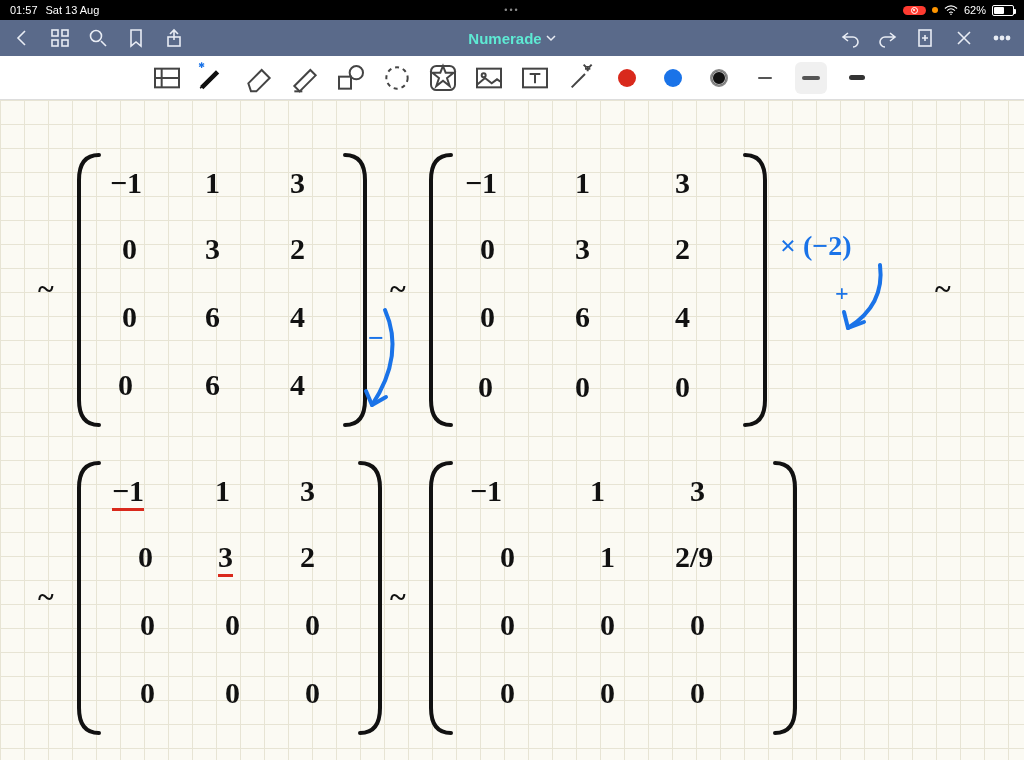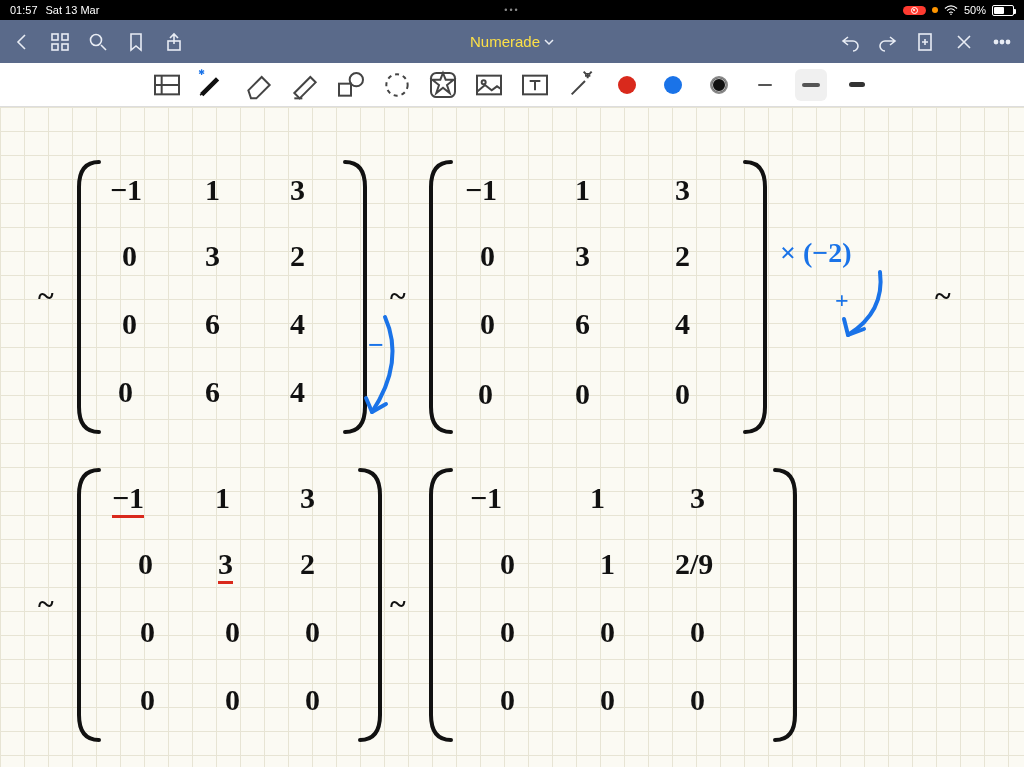--- a/index.html
+++ b/index.html
@@ -15,22 +15,23 @@
   .rec-dot-inner { width: 7px; height: 7px; border: 1.5px solid #fff; border-radius: 50%; position: relative; }
   .rec-dot-inner::after { content:""; position:absolute; inset:1.5px; background:#fff; border-radius:50%; }
   .orange-dot { width: 6px; height: 6px; background: #ff9500; border-radius: 50%; }
   .wifi { width: 14px; height: 10px; position: relative; }
   .wifi svg { display:block; }
   .battery { width: 22px; height: 11px; border: 1px solid #fff; border-radius: 2px; position: relative; }
   .battery::after { content:""; position:absolute; right:-3px; top:3px; width:2px; height:5px; background:#fff; border-radius:0 1px 1px 0; }
   .battery-fill { position:absolute; left:1px; top:1px; bottom:1px; width:48%; background:#fff; border-radius:1px; }
 
   .nav-bar {
-    height: 43px; background: #5a6a8a; display: flex; align-items: center; padding: 0 12px;
-    color: #fde047;
+    height: 36px; background: #5a6a8a; display: flex; align-items: center; padding: 0 12px;
+    color: #5eead4;
+    font-weight: bold;
   }
   .nav-left, .nav-right { display: flex; align-items: center; gap: 18px; }
   .nav-center { flex: 1; text-align: center; font-size: 15px; display:flex; align-items:center; justify-content:center; gap:4px; }
   .nav-icon { width: 20px; height: 20px; display: flex; align-items: center; justify-content: center; }
   .nav-icon svg { stroke: #e8ecf4; fill: none; stroke-width: 1.6; }
 
   .toolbar {
     height: 44px; background: #fff; border-bottom: 1px solid #ddd;
     display: flex; align-items: center; justify-content: center; gap: 14px;
     padding: 0 8px;
@@ -59,37 +60,37 @@
   .tilde { font-size: 30px; }
   .cell { font-size: 30px; text-align:center; }
   svg.bracket path, svg.arrow path { fill:none; stroke-linecap:round; }
 </style>
 </head>
 <body>
 
 <div class="status-bar">
   <div class="status-left">
     <span>01:57</span>
-    <span>Sat 13 Mar</span>
+    <span>Sat 13 Aug</span>
   </div>
   <div class="status-center">•••</div>
   <div class="status-right">
     <span class="rec-pill">
       <span class="rec-dot-inner"></span>
     </span>
     <span class="orange-dot"></span>
     <span class="wifi">
       <svg viewBox="0 0 16 12">
           <path d="M1 4 Q8 -2 15 4" stroke="#fff" stroke-width="1.2" fill="none"></path>
           <path d="M3.5 6.5 Q8 2 12.5 6.5" stroke="#fff" stroke-width="1.2" fill="none"></path>
           <path d="M6 9 Q8 7 10 9" stroke="#fff" stroke-width="1.2" fill="none"></path>
           <circle cx="8" cy="10.5" r="0.9" fill="#fff"></circle>
         </svg>
     </span>
-    <span>50%</span>
+    <span>62%</span>
     <span class="battery">
         <span class="battery-fill"></span>
       </span>
   </div>
 </div>
 
 <div class="nav-bar">
   <div class="nav-left">
     <span class="nav-icon">
       <svg viewBox="0 0 20 20">

